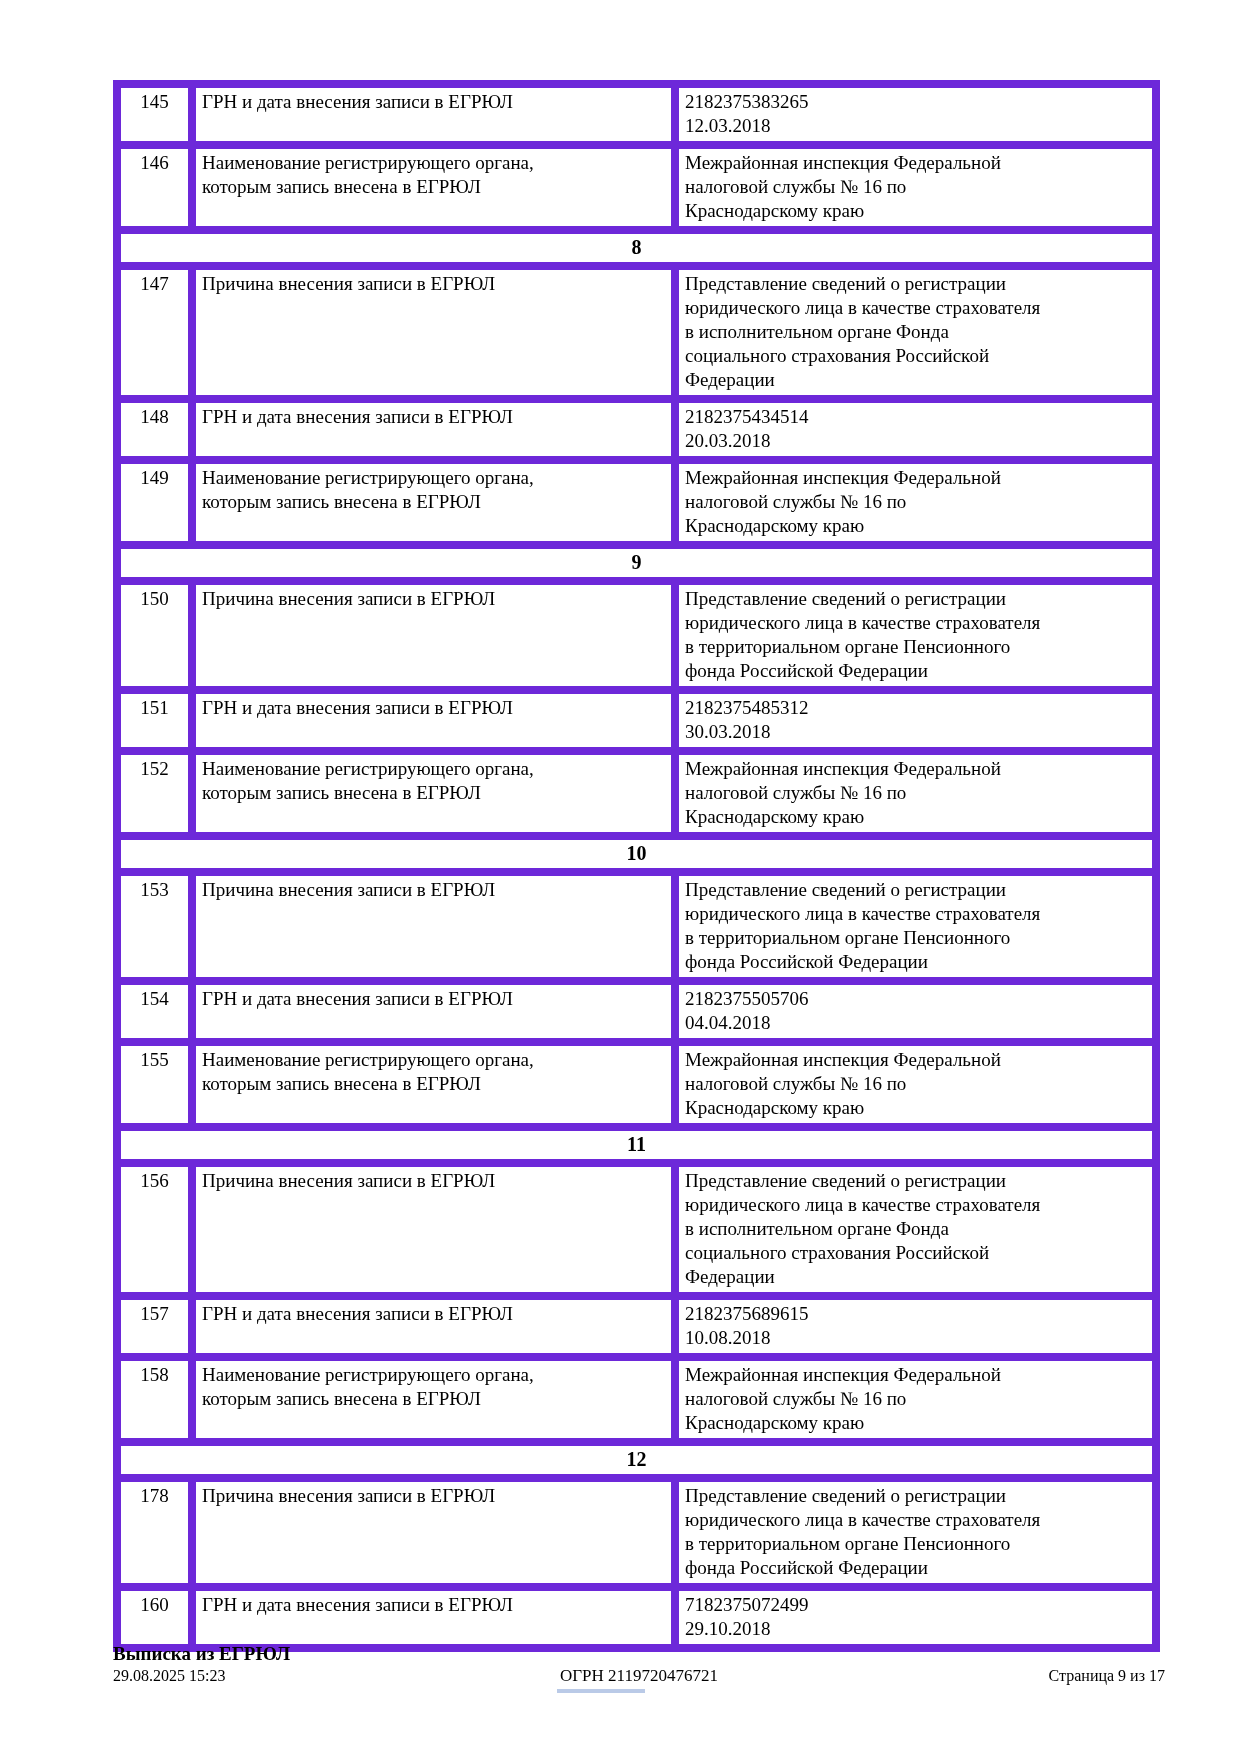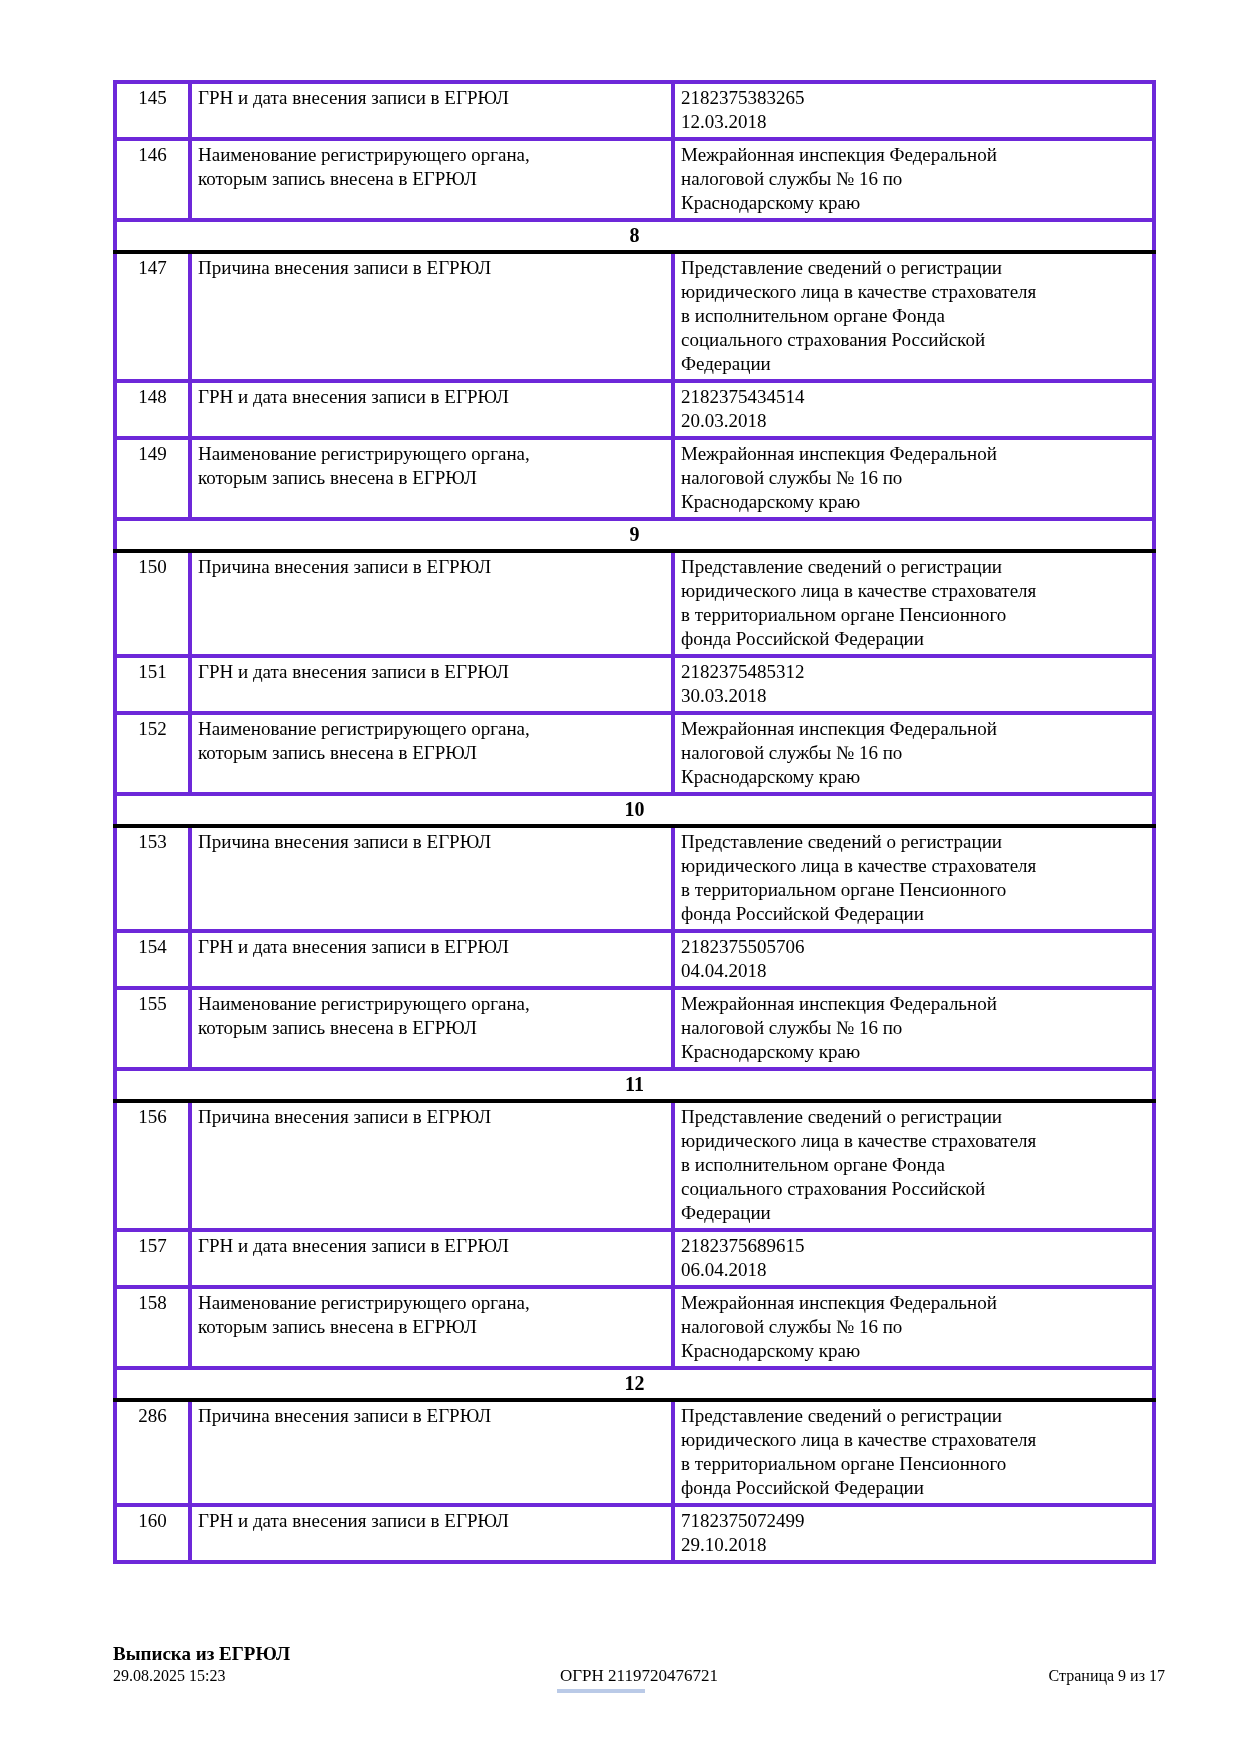--- a/index.html
+++ b/index.html
@@ -19,21 +19,21 @@
   table.egrul {
     position: absolute;
     left: 113px;
     top: 80px;
     width: 1039px;
     border-collapse: collapse;
     table-layout: fixed;
     border: 2px solid #000000;
   }
   table.egrul td {
-    border: 4px solid #6d28d9;
+    border: 8px solid #6d28d9;
     vertical-align: top;
     font-size: 19px;
     line-height: 24px;
     padding: 2px 6px 3px 6px;
     white-space: pre-line;
     word-wrap: break-word;
   }
   td.num-cell {
     text-align: center;
     padding-left: 2px;
@@ -189,35 +189,35 @@
           <td>Представление сведений о регистрации
 юридического лица в качестве страхователя
 в исполнительном органе Фонда
 социального страхования Российской
 Федерации</td>
         </tr>
         <tr>
           <td class="num-cell">157</td>
           <td>ГРН и дата внесения записи в ЕГРЮЛ</td>
           <td>2182375689615
-06.04.2018</td>
+10.08.2018</td>
         </tr>
         <tr>
           <td class="num-cell">158</td>
           <td>Наименование регистрирующего органа,
 которым запись внесена в ЕГРЮЛ</td>
           <td>Межрайонная инспекция Федеральной
 налоговой службы № 16 по
 Краснодарскому краю</td>
         </tr>
         <tr class="section-row">
           <td colspan="3">12</td>
         </tr>
         <tr>
-          <td class="num-cell">286</td>
+          <td class="num-cell">178</td>
           <td>Причина внесения записи в ЕГРЮЛ</td>
           <td>Представление сведений о регистрации
 юридического лица в качестве страхователя
 в территориальном органе Пенсионного
 фонда Российской Федерации</td>
         </tr>
         <tr>
           <td class="num-cell">160</td>
           <td>ГРН и дата внесения записи в ЕГРЮЛ</td>
           <td>7182375072499

